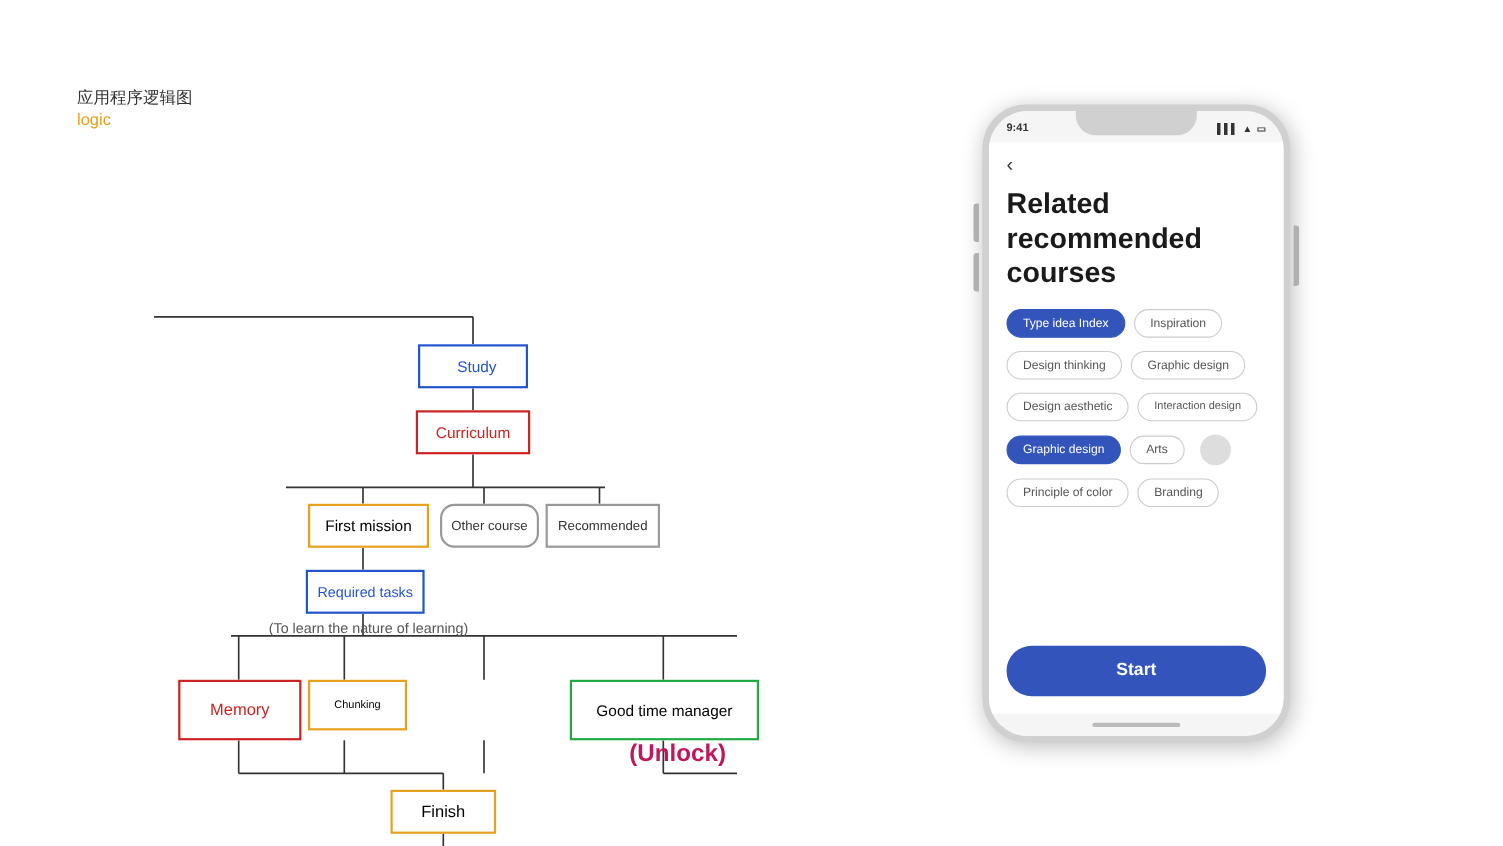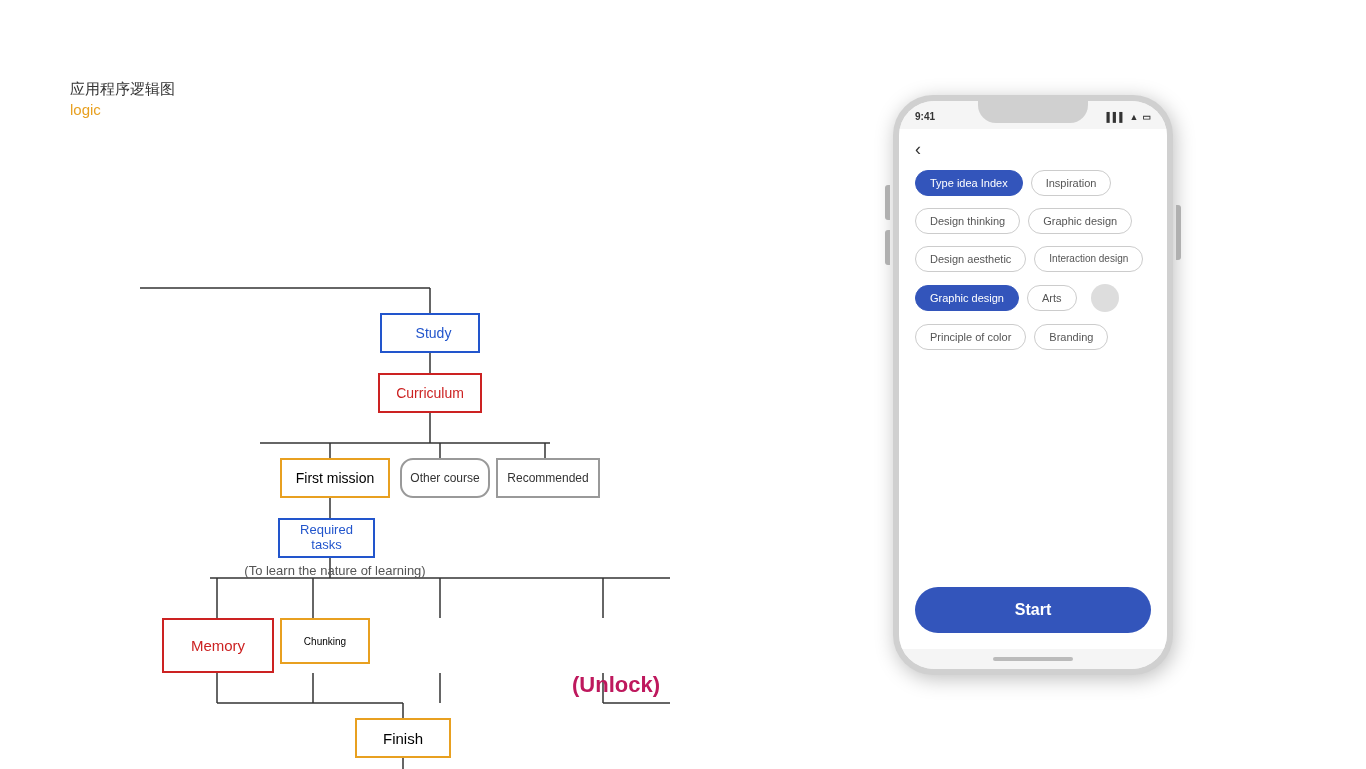--- a/index.html
+++ b/index.html
@@ -343,37 +343,40 @@
     </div>
 
     <div class="fc-box gray" style="left:330px; top:300px; width:90px; height:40px; font-size:12px;border-radius:13px;">
       <span>Other course</span>
     </div>
 
     <div class="fc-box gray" style="left:426px; top:300px; width:104px; height:40px; font-size:12px;">
       <span>Recommended</span>
     </div>
 
-    <div class="fc-box blue" style="left:208px; top:360px; width:97px; height:40px; font-size:13px;align-items:flex-end;">
+    <div class="fc-box blue" style="left:208px; top:360px; width:108px; height:40px; font-size:13px;">
       <span>Required tasks</span>
     </div>
 
     <div class="subtitle-text" style="left:155px; top:405px; width:220px;">
       <span>(To learn the nature of learning)</span>
     </div>
 
     <div class="fc-box red" style="left:92px; top:460px; width:112px; height:55px; font-size:15px;">
       <span>Memory</span>
     </div>
 
     <div class="fc-box yellow" style="left:210px; top:460px; width:90px; height:46px; font-size:10px;">
       <span>Chunking</span>
     </div>
 
 
+    <div class="fc-box green" style="left:448px; top:460px; width:172px; height:55px; font-size:14px;">
+      <span>Good time manager</span>
+    </div>
 
     <div class="fc-box yellow" style="left:285px; top:560px; width:96px; height:40px; font-size:15px;">
       <span>Finish</span>
     </div>
 
     <div class="unlock-text" style="right:10px; bottom:60px;">
       <span>(Unlock)</span>
     </div>
 
     <svg style="position:absolute;top:600px;left:285px;width:96px;height:40px;">
@@ -398,20 +401,21 @@
         <div class="status-right">
           <span style="font-size:9px;">▌▌▌</span>
           <span style="font-size:9px;">▲</span>
           <span style="font-size:9px;">▭</span>
         </div>
       </div>
 
       <div class="phone-content">
         <div class="back-arrow">‹</div>
 
+        <div class="phone-heading">Related recommended courses</div>
 
         <div class="tags-container">
           <div class="tag active">
             <span>Type idea Index</span>
           </div>
           <div class="tag outline">
             <span>Inspiration</span>
           </div>
         </div>
 

